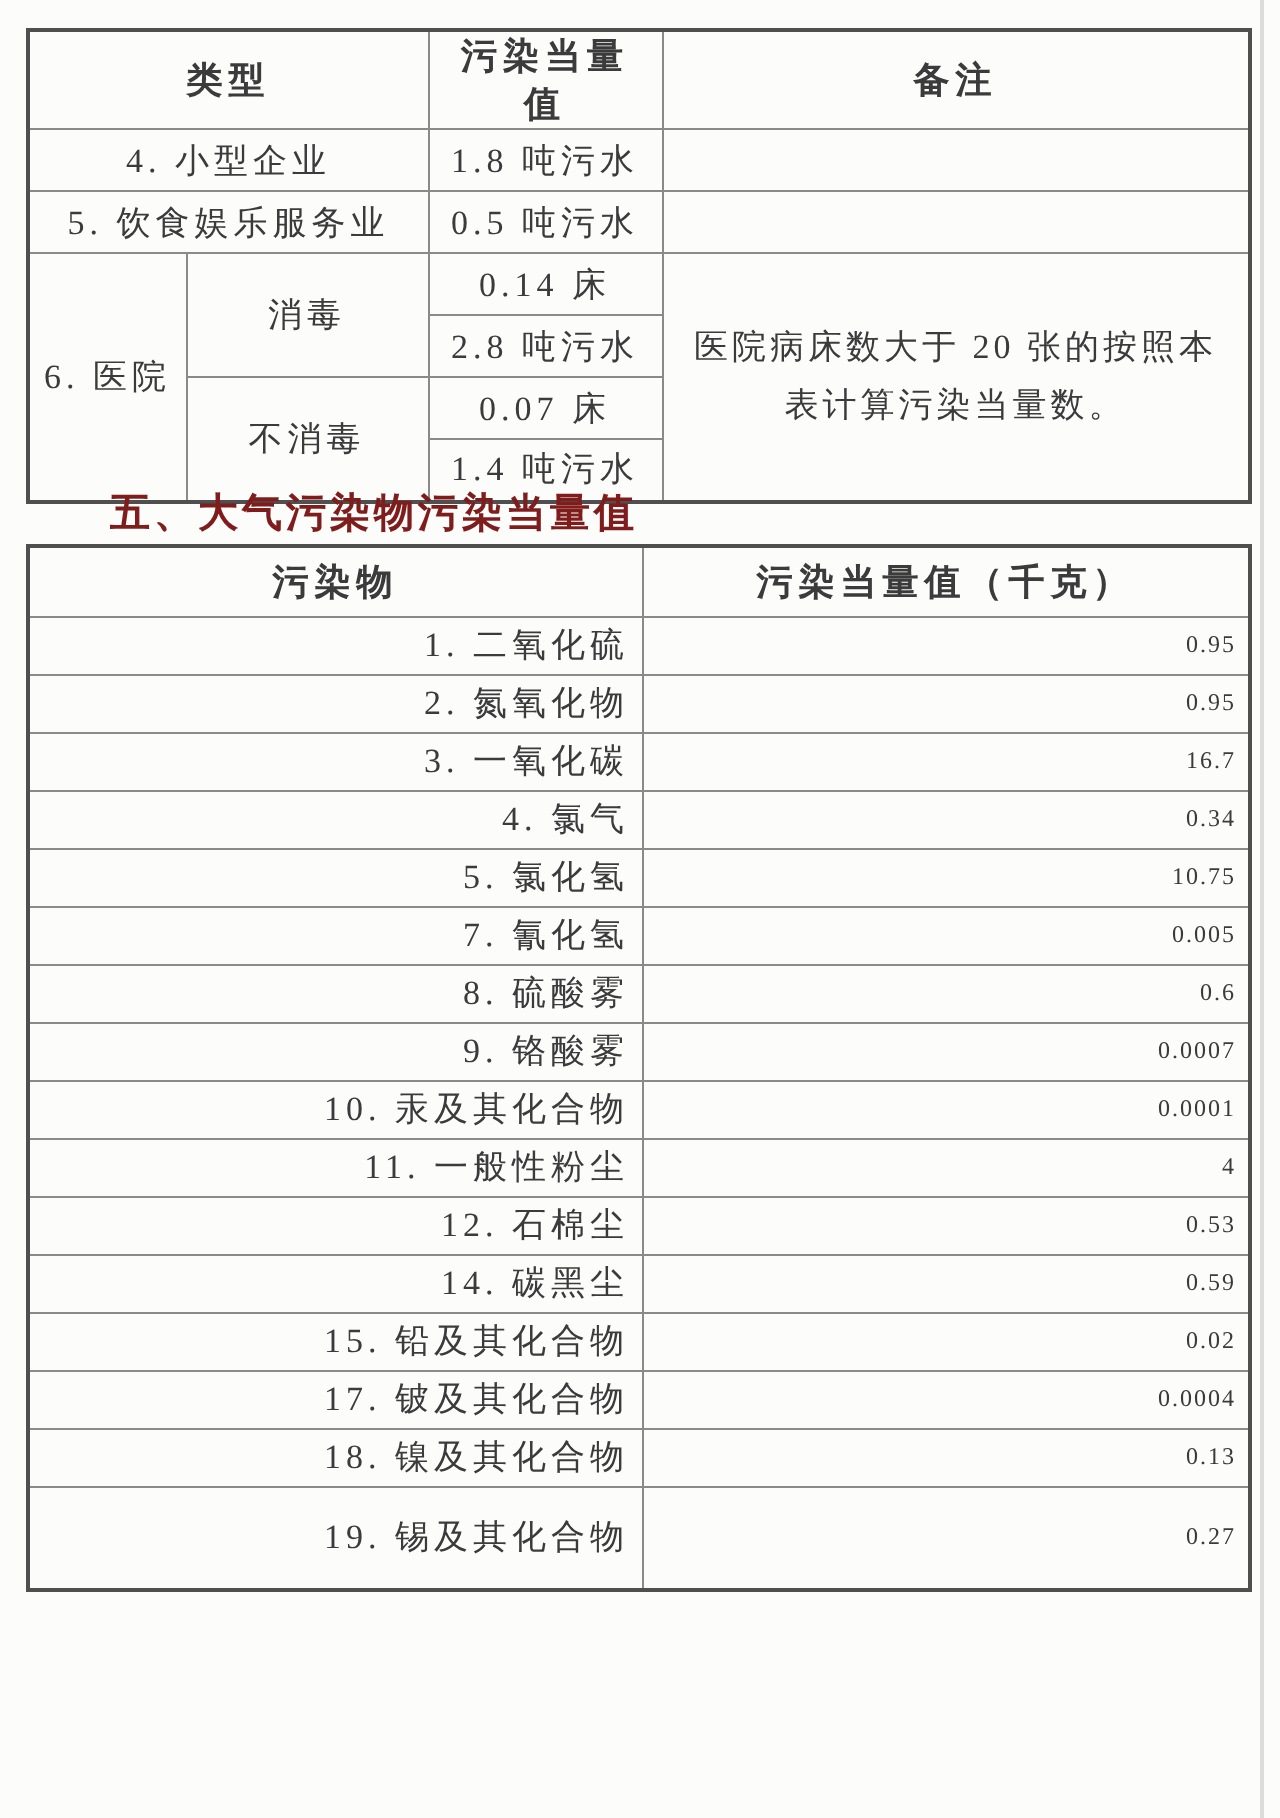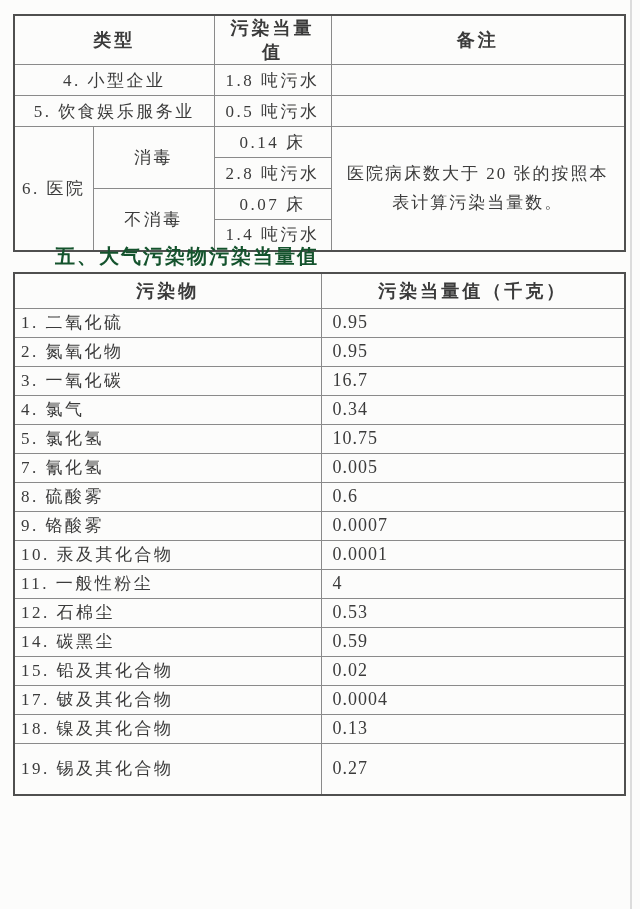--- a/index.html
+++ b/index.html
@@ -66,33 +66,33 @@
   .t1 col.c-b-sep { border-left: 1px solid var(--border-inner); }
   
   .heading {
     position: absolute;
     left: 55px;
     top: 243px;
     font-family: "Liberation Sans", "DejaVu Sans", sans-serif;
     font-weight: bold;
     font-size: 20px;
     letter-spacing: 2px;
-    color: #14532d;
+    color: #7f1d1d;
     white-space: nowrap;
   }
   
   .t2 { top: 272px; }
   .t2 thead tr { height: 35px; }
   .t2 tbody tr { height: 29px; }
   .t2 tbody tr:last-child { height: 52px; }
-  .t2 td { text-align: left; }
+  .t2 td { text-align: right; }
   .t2 td.value-cell {
     letter-spacing: 1px;
     padding-left: 11px;
-    font-size: 18px;
+    font-size: 12px;
   }
 </style>
 </head>
 <body>
 
 <div class="page">
 
   <table class="t1">
     <colgroup>
       <col style="width:79px">

